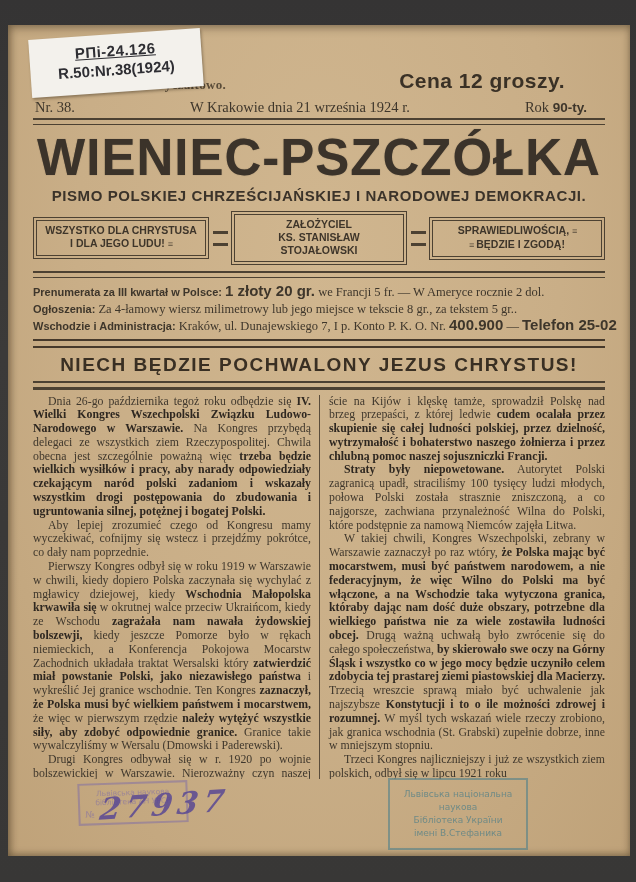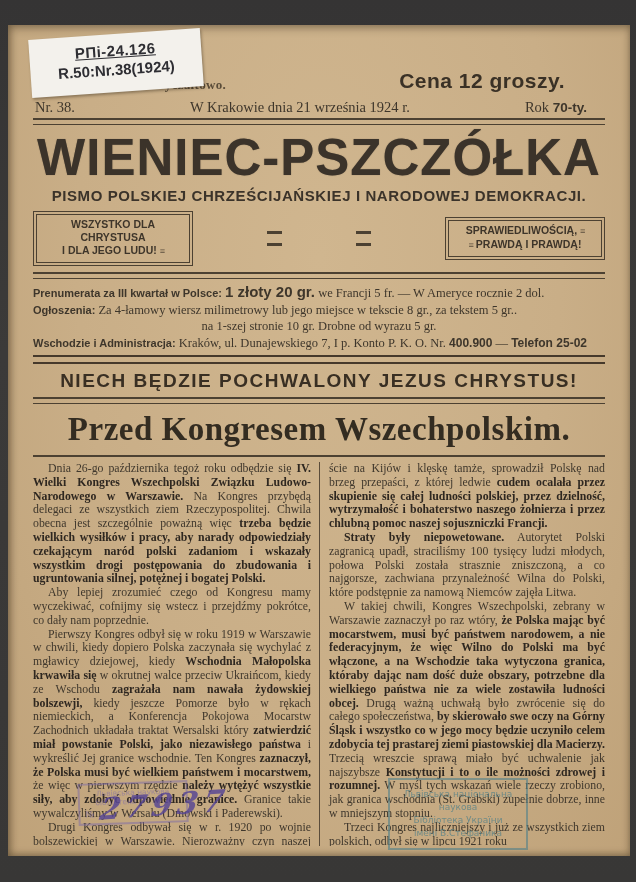--- a/index.html
+++ b/index.html
@@ -45,32 +45,32 @@
     text-shadow:0 0 1px rgba(59,51,42,.5);
   }
   .masthead-sub{
     text-align:center;margin-top:1px;
     font:700 15px "Liberation Sans", sans-serif;letter-spacing:.6px;color:#3b332a;
   }
   .motto-row{display:flex;justify-content:space-between;align-items:center;margin-top:7px;}
   .motto-box{
     border:4px double #4c4132;padding:3px 4px 4px;text-align:center;
     font:700 10.5px "Liberation Sans", sans-serif;line-height:13px;color:#3e352a;
-    width:160px;box-sizing:border-box;
+    width:176px;box-sizing:border-box;
   }
   .motto-box .deco{font-size:9px;letter-spacing:-1px;opacity:.8;}
   .connector-bars{width:15px;height:9px;border-top:3px solid #4c4132;border-bottom:3px solid #4c4132;}
 
   
   .subscription{margin-top:5px;font:12.5px "Liberation Serif", serif;line-height:16.5px;color:#3e362b;}
   .subscription .line{white-space:nowrap;}
   .subscription .center{text-align:center;white-space:normal;}
   .lbl{font-family:"Liberation Sans", sans-serif;font-weight:700;font-size:11px;}
   .big{font-family:"Liberation Sans", sans-serif;font-weight:700;font-size:15px;}
-  .sb{font-family:"Liberation Sans", sans-serif;font-weight:700;font-size:12px;}
+  .sb{font-family:"Liberation Sans", sans-serif;font-weight:700;font-size:15px;}
 
   .banner{
     text-align:center;margin:6px 0 5px;
     font:700 19px "Liberation Sans", sans-serif;letter-spacing:1.5px;color:#392f23;
   }
   .article-title{
     text-align:center;margin:7px 0 7px;
     font:700 33px "Liberation Serif", serif;color:#332c21;letter-spacing:.5px;
   }
 
@@ -118,65 +118,67 @@
 
 <div class="paper">
   <div class="content">
 
     <div class="header-zone">
       <div class="postage-note">opłacona ryczałtowo.</div>
       <div class="price">Cena 12 groszy.</div>
       <div class="issue-row">
         <span>Nr. 38.</span>
         <span>W Krakowie dnia 21 września 1924 r.</span>
-        <span><span>Rok </span><span class="sb">70-ty.</span></span>
+        <span><span>Rok </span><span class="sb">90-ty.</span></span>
       </div>
     </div>
     <div class="rule-double"></div>
 
     <div class="masthead-title">WIENIEC-PSZCZÓŁKA</div>
     <div class="masthead-sub">PISMO POLSKIEJ CHRZEŚCIJAŃSKIEJ I NARODOWEJ DEMOKRACJI.</div>
 
     <div class="motto-row">
       <div class="motto-box">
         <div>WSZYSTKO DLA CHRYSTUSA</div>
         <div>
           <span>I DLA JEGO LUDU!</span>
           <span class="deco">≡</span>
         </div>
       </div>
       <div class="connector-bars"></div>
+      <div class="motto-box">
+        <div>ZAŁOŻYCIEL</div>
+        <div>KS. STANISŁAW STOJAŁOWSKI</div>
+      </div>
       <div class="connector-bars"></div>
       <div class="motto-box">
         <div>
           <span>SPRAWIEDLIWOŚCIĄ,</span>
           <span class="deco">≡</span>
         </div>
         <div>
           <span class="deco">≡</span>
-          <span>PRAWDĄ I PRAWDĄ!</span>
+          <span>BĘDZIE I ZGODĄ!</span>
         </div>
       </div>
     </div>
 
     <div class="rule-double" style="margin-top:6px"></div>
 
     <div class="subscription">
       <div class="line"><span class="lbl">Prenumerata za III kwartał w Polsce: </span><span class="big">1 złoty 20 gr.</span><span> we Francji 5 fr. — W Ameryce rocznie 2 dol.</span></div>
       <div class="line"><span class="lbl">Ogłoszenia: </span><span>Za 4-łamowy wiersz milimetrowy lub jego miejsce w tekscie 8 gr., za tekstem 5 gr..</span></div>
-      <div class="line center"><span>na 1-szej stronie 10 gr. Drobne od wyrazu 5 gr.</span></div>
       <div class="line"><span class="lbl">Wschodzie i Administracja: </span><span>Kraków, ul. Dunajewskiego 7, I p. Konto P. K. O. Nr. </span><span class="sb">400.900</span><span> — </span><span class="sb">Telefon 25-02</span></div>
     </div>
 
     <div class="rule-heavy" style="margin-top:4px"></div>
 
     <div class="banner">NIECH BĘDZIE POCHWALONY JEZUS CHRYSTUS!</div>
     <div class="rule-double"></div>
 
-    <div class="article-title">Przed Kongresem Wszechpolskim.</div>
     <div class="rule-thin"></div>
 
     <div class="columns">
       <div class="col col-left">
           <p class="para"><span>Dnia 26-go października tegoż roku odbędzie się </span><span class="b">IV. Wielki Kongres Wszechpolski Związku Ludowo-Narodowego w Warszawie.</span><span> Na Kongres przybędą delegaci ze wszystkich ziem Rzeczypospolitej. Chwila obecna jest szczególnie poważną więc </span><span class="b">trzeba będzie wielkich wysiłków i pracy, aby narady odpowiedziały czekającym naród polski zadaniom i wskazały wszystkim drogi postępowania do zbudowania i ugruntowania silnej, potężnej i bogatej Polski.</span></p>
           <p class="para"><span>Aby lepiej zrozumieć czego od Kongresu mamy wyczekiwać, cofnijmy się wstecz i przejdźmy pokrótce, co dały nam poprzednie.</span></p>
           <p class="para"><span>Pierwszy Kongres odbył się w roku 1919 w Warszawie w chwili, kiedy dopiero Polska zaczynała się wychylać z mgławicy dziejowej, kiedy </span><span class="b">Wschodnia Małopolska krwawiła się</span><span> w okrutnej walce przeciw Ukraińcom, kiedy ze Wschodu </span><span class="b">zagrażała nam nawała żydowskiej bolszewji,</span><span> kiedy jeszcze Pomorze było w rękach niemieckich, a Konferencja Pokojowa Mocarstw Zachodnich układała traktat Wersalski który </span><span class="b">zatwierdzić miał powstanie Polski, jako niezawisłego państwa</span><span> i wykreślić Jej granice wschodnie. Ten Kongres </span><span class="b">zaznaczył, że Polska musi być wielkiem państwem i mocarstwem,</span><span> że więc w pierwszym rzędzie </span><span class="b">należy wytężyć wszystkie siły, aby zdobyć odpowiednie granice.</span><span> Granice takie wywalczyliśmy w Wersalu (Dmowski i Paderewski).</span></p>
           <p class="para"><span>Drugi Kongres odbywał się w r. 1920 po wojnie bolszewickiej w Warszawie. Nierozważny czyn naszej lewicy i jej wodza Piłsudskiego przez pój-</span></p>
         </div>
       <div class="col col-right">

